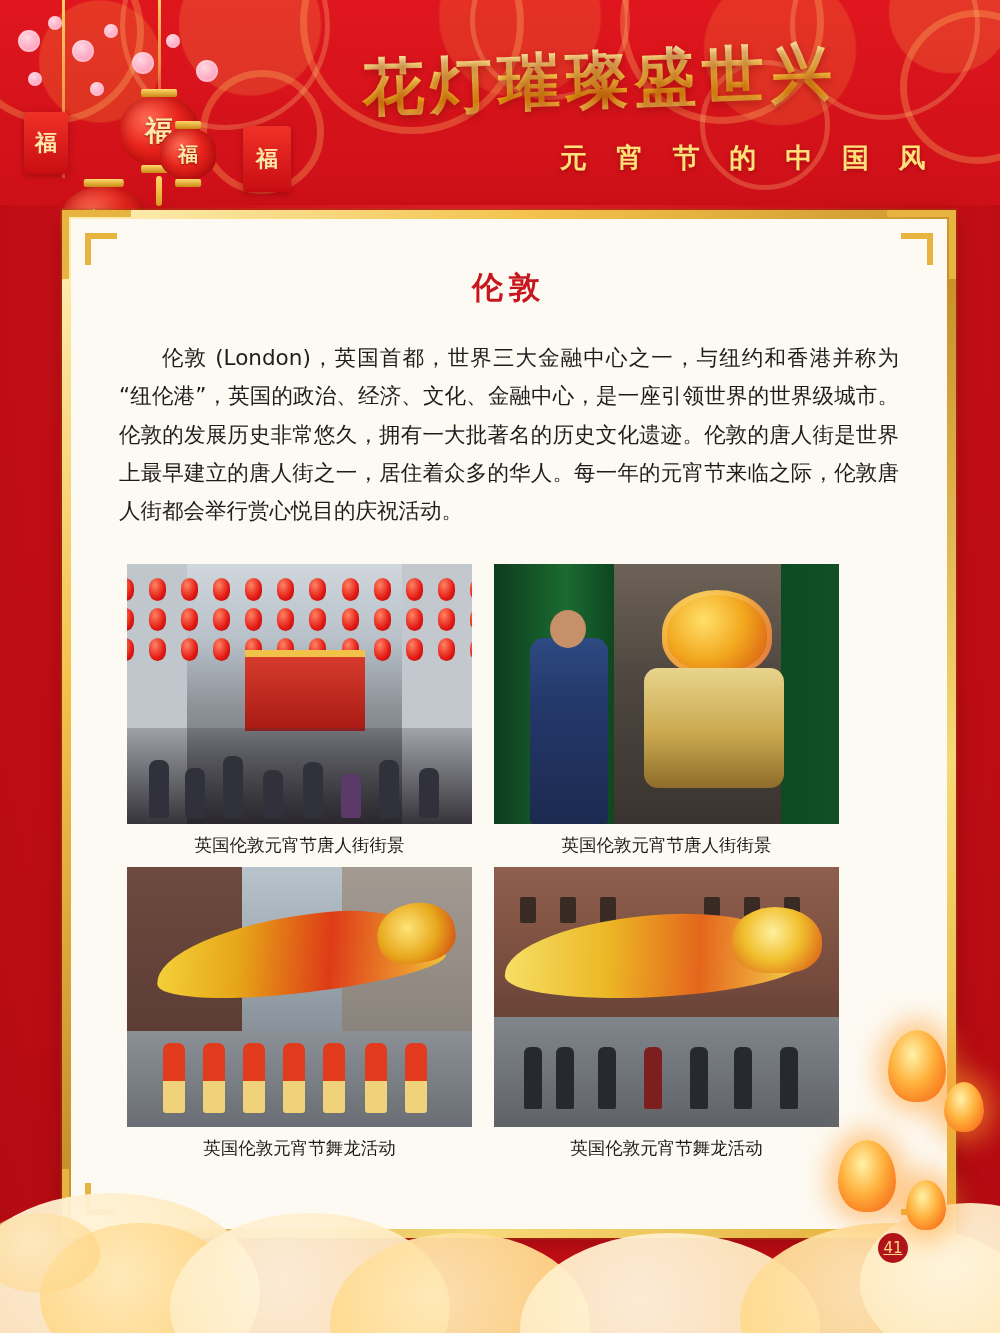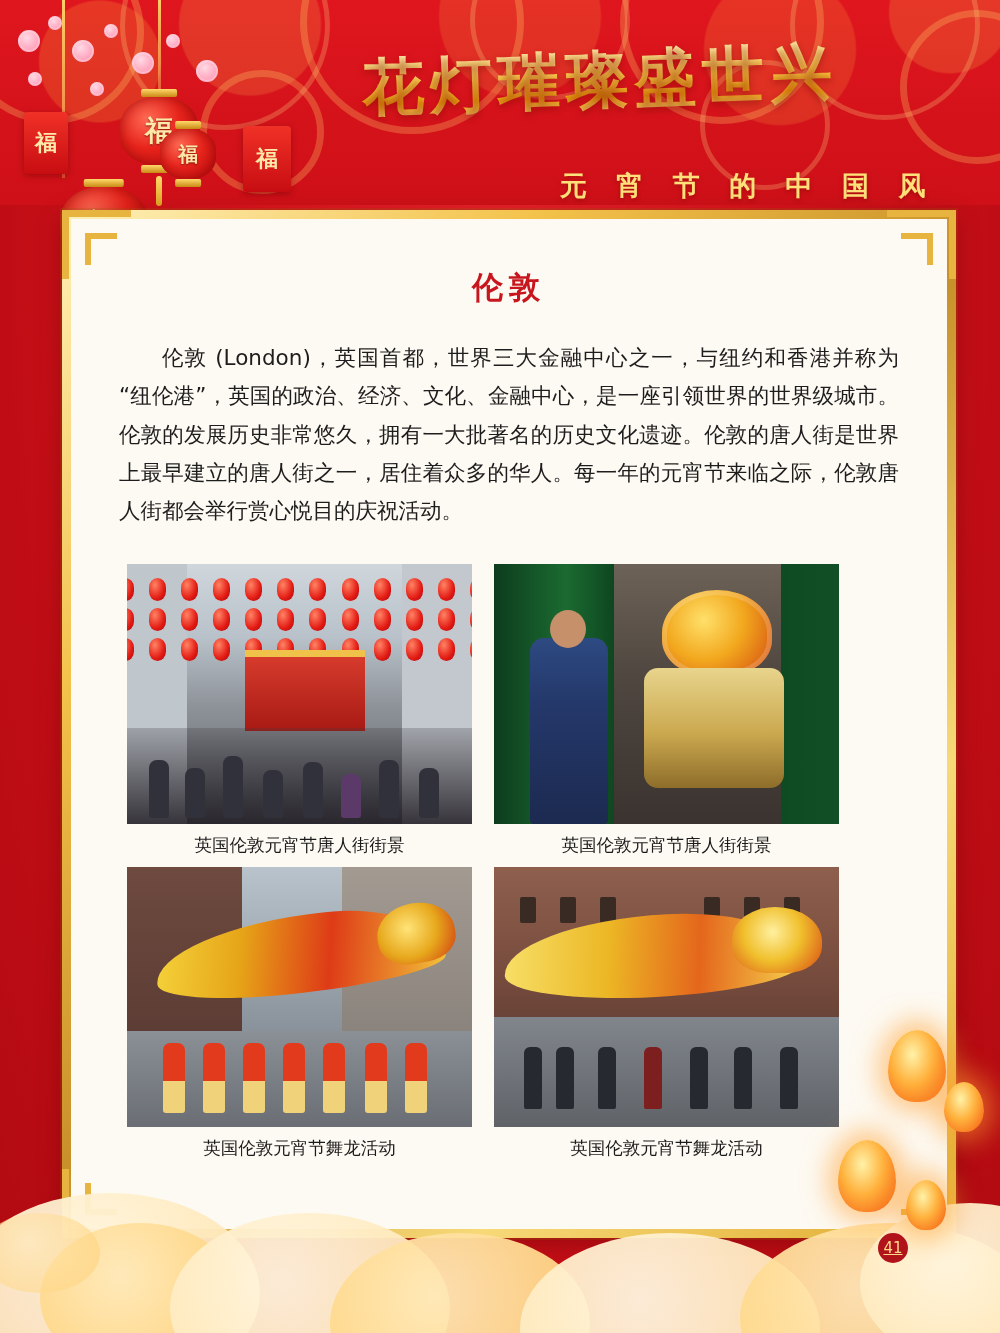--- a/index.html
+++ b/index.html
@@ -143,21 +143,20 @@
     top: 140px;
     width: 360px;
     text-align: center;
     font-family: "DejaVu Serif", "Liberation Serif", serif;
     font-size: 27px;
     font-weight: bold;
     letter-spacing: 10px;
     color: #ffe07a;
     text-shadow: 0 2px 4px rgba(120,10,0,.5);
     white-space: nowrap;
-    margin-top: 28px;
   }
 
   
   .frame {
     position: absolute;
     left: 62px;
     top: 210px;
     width: 876px;
     height: 1010px;
     border: 9px solid transparent;

